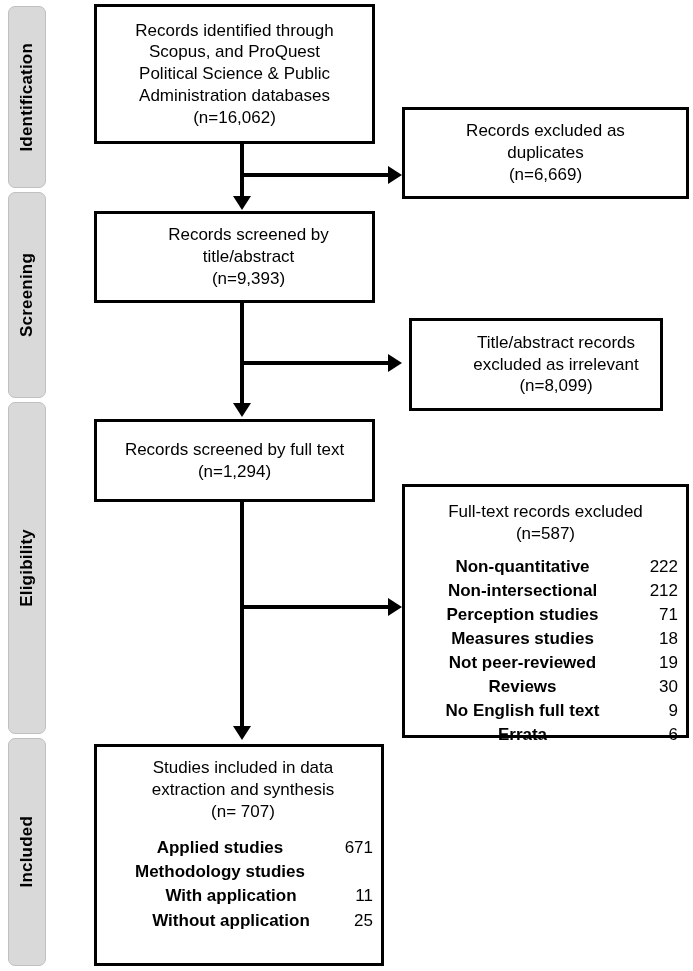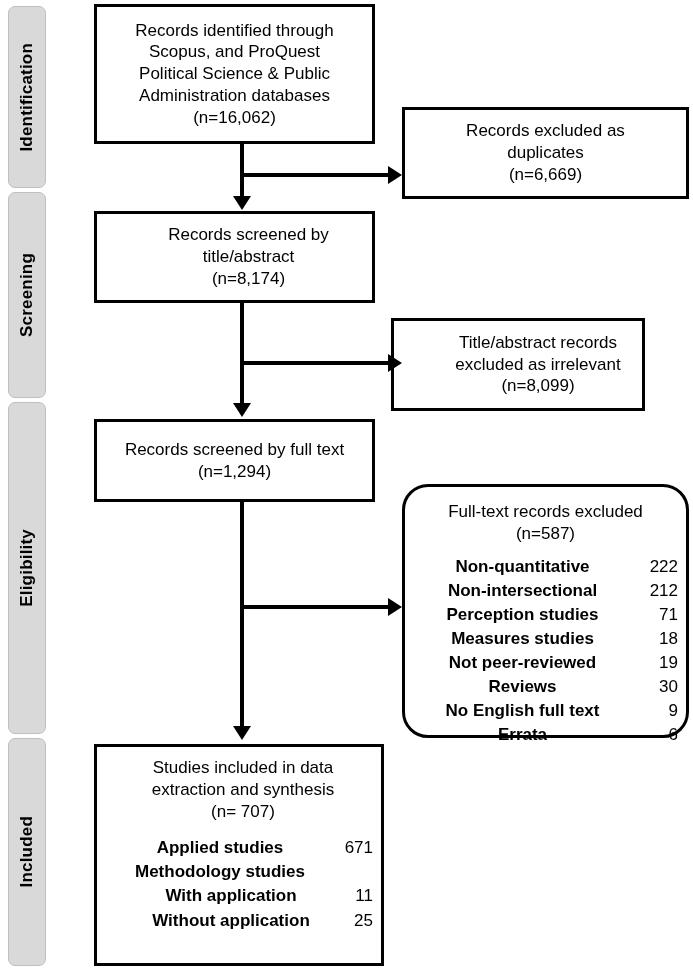--- a/index.html
+++ b/index.html
@@ -133,40 +133,40 @@
   </div>
 
   <div class="vline" style="left:240px; top:144px; height:52px;"></div>
   <div class="arrow-down" style="left:233px; top:196px;"></div>
   <div class="hline" style="left:240px; top:173px; width:150px;"></div>
   <div class="arrow-right" style="left:388px; top:166px;"></div>
 
   <div class="box" style="left:94px; top:211px; width:281px; height:92px;padding-left:36px;">
     <div class="line">Records screened by</div>
     <div class="line">title/abstract</div>
-    <div class="line">(n=8,174)</div>
-  </div>
-
-  <div class="box" style="left:391px; top:318px; width:254px; height:93px;padding-left:48px;">
+    <div class="line">(n=9,393)</div>
+  </div>
+
+  <div class="box" style="left:409px; top:318px; width:254px; height:93px;padding-left:48px;">
     <div class="line">Title/abstract records</div>
     <div class="line">excluded as irrelevant</div>
     <div class="line">(n=8,099)</div>
   </div>
 
   <div class="vline" style="left:240px; top:303px; height:100px;"></div>
   <div class="arrow-down" style="left:233px; top:403px;"></div>
   <div class="hline" style="left:240px; top:361px; width:150px;"></div>
   <div class="arrow-right" style="left:388px; top:354px;"></div>
 
   <div class="box" style="left:94px; top:419px; width:281px; height:83px;">
     <div class="line">Records screened by full text</div>
     <div class="line">(n=1,294)</div>
   </div>
 
-  <div class="box" style="left:402px; top:484px; width:287px; height:254px; justify-content:flex-start; padding-top:14px;border-radius:26px;">
+  <div class="box" style="left:402px; top:484px; width:287px; height:254px; justify-content:flex-start; padding-top:14px;">
     <div class="line">Full-text records excluded</div>
     <div class="line">(n=587)</div>
     <table class="bd">
       <tbody>
           <tr>
         <td class="lbl">Non-quantitative</td>
         <td class="val">222</td>
       </tr>
       <tr>
         <td class="lbl">Non-intersectional</td>

